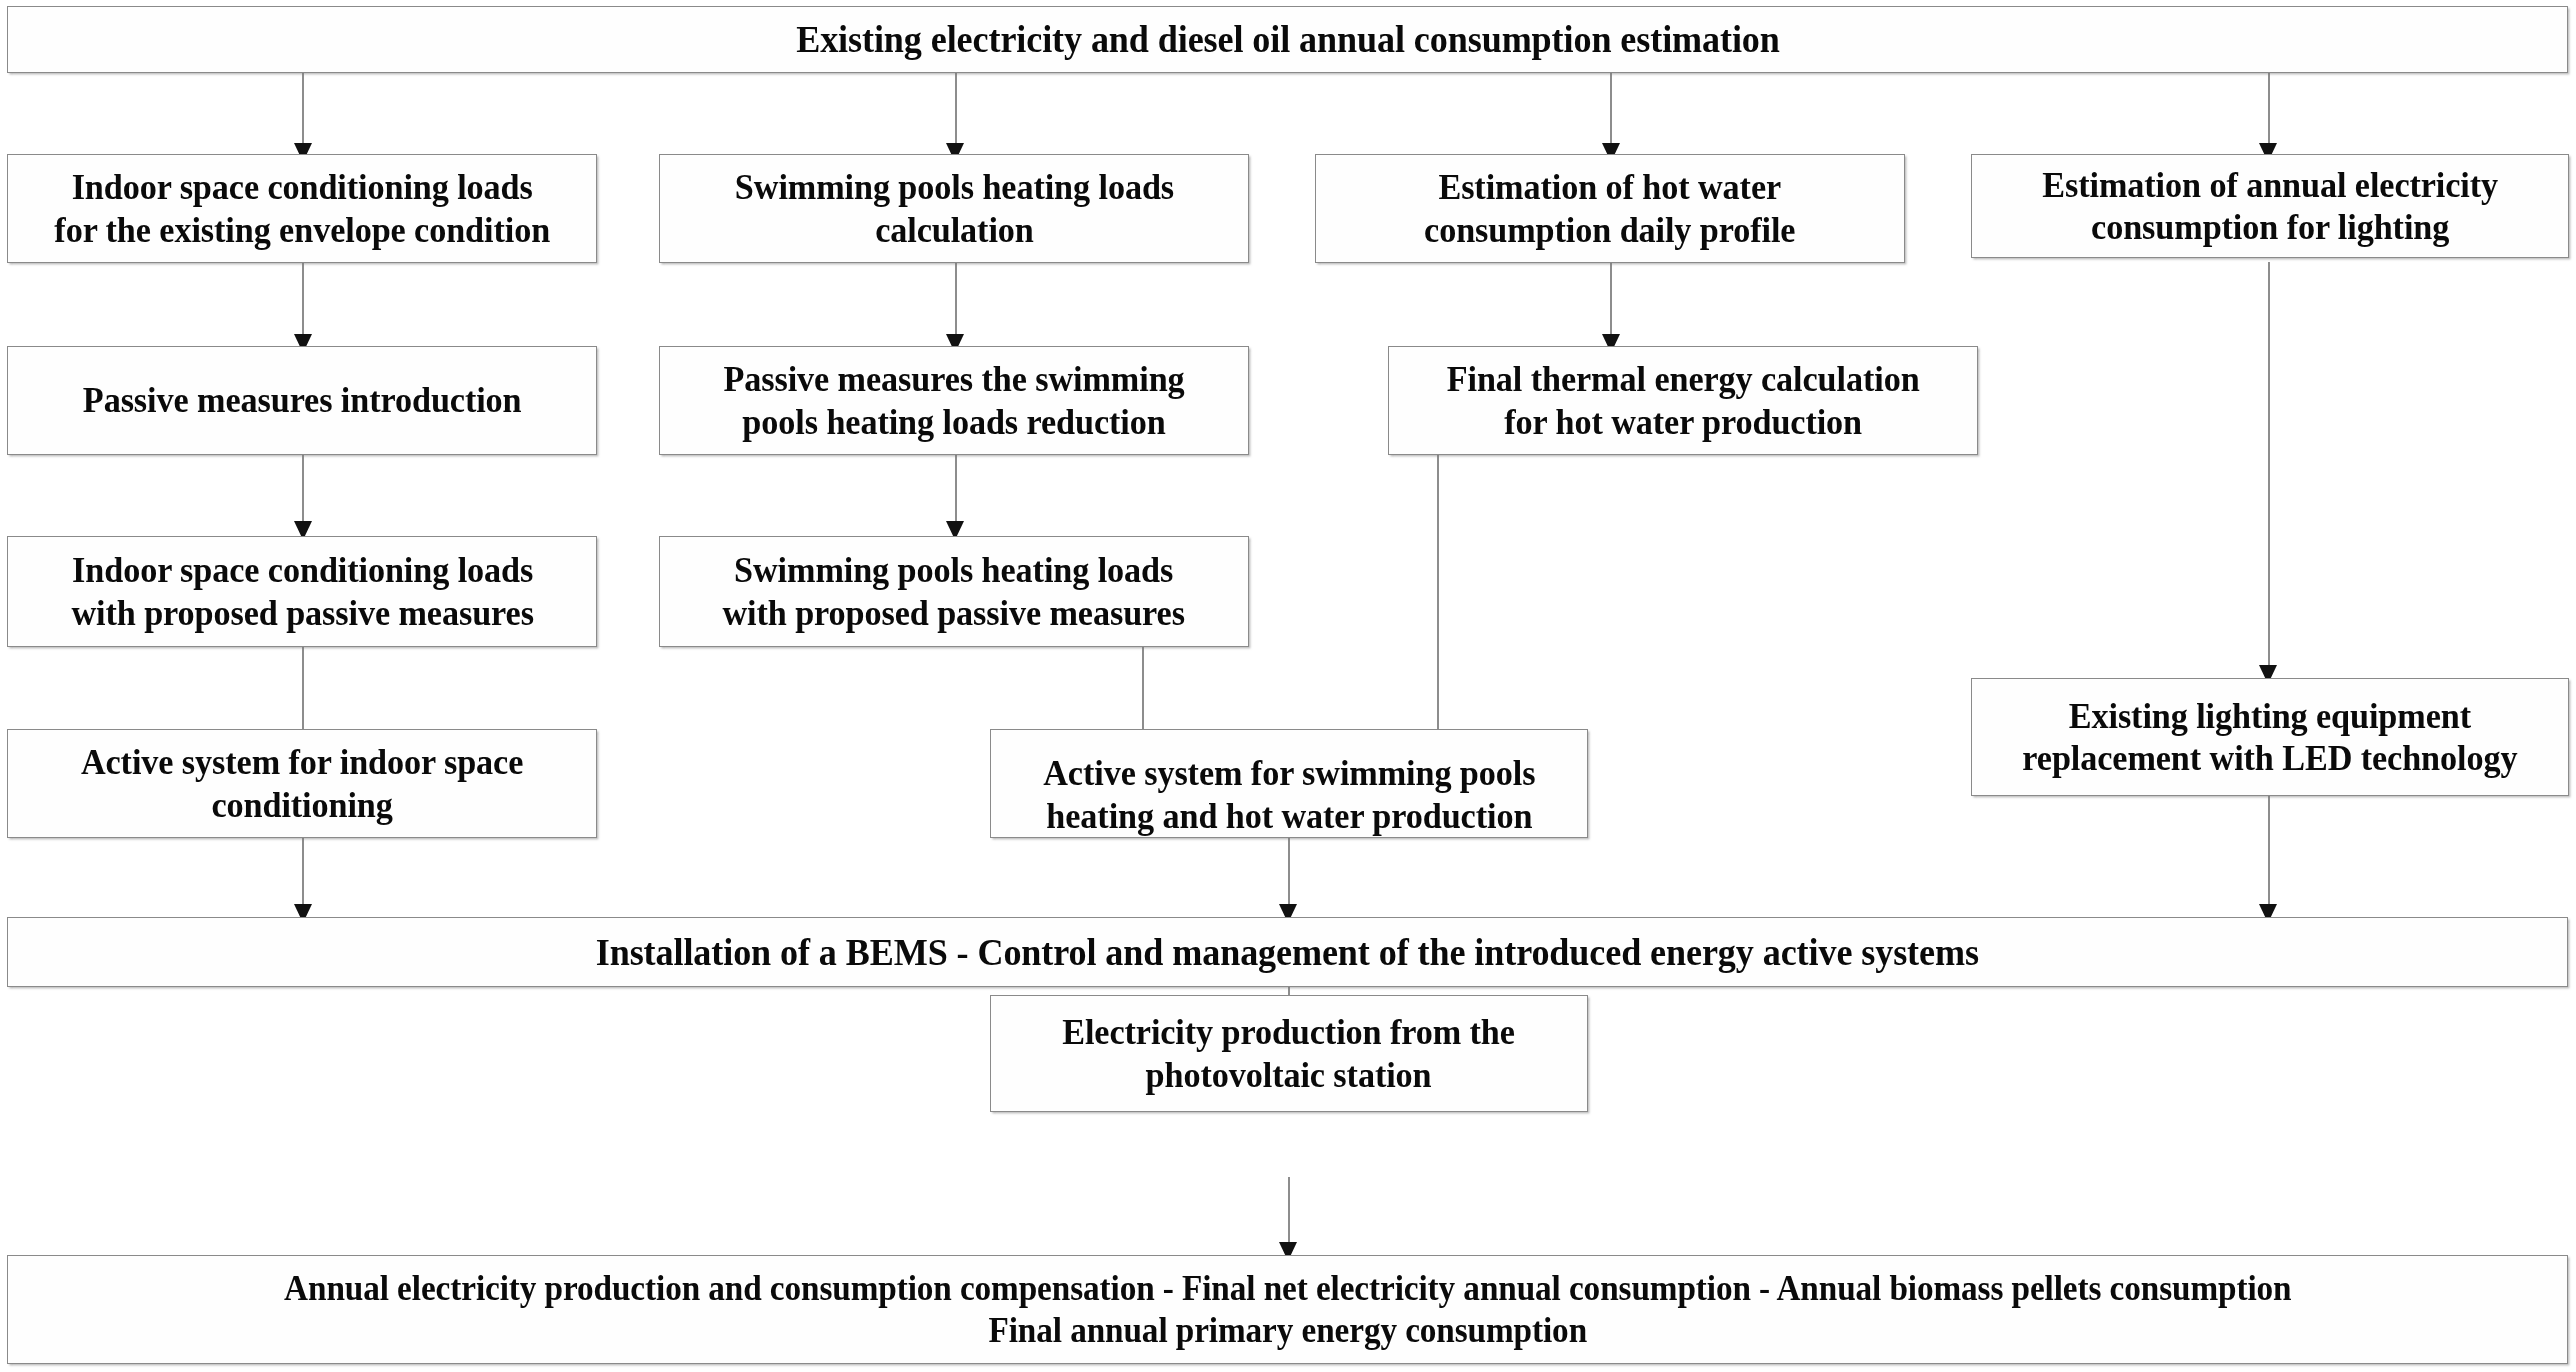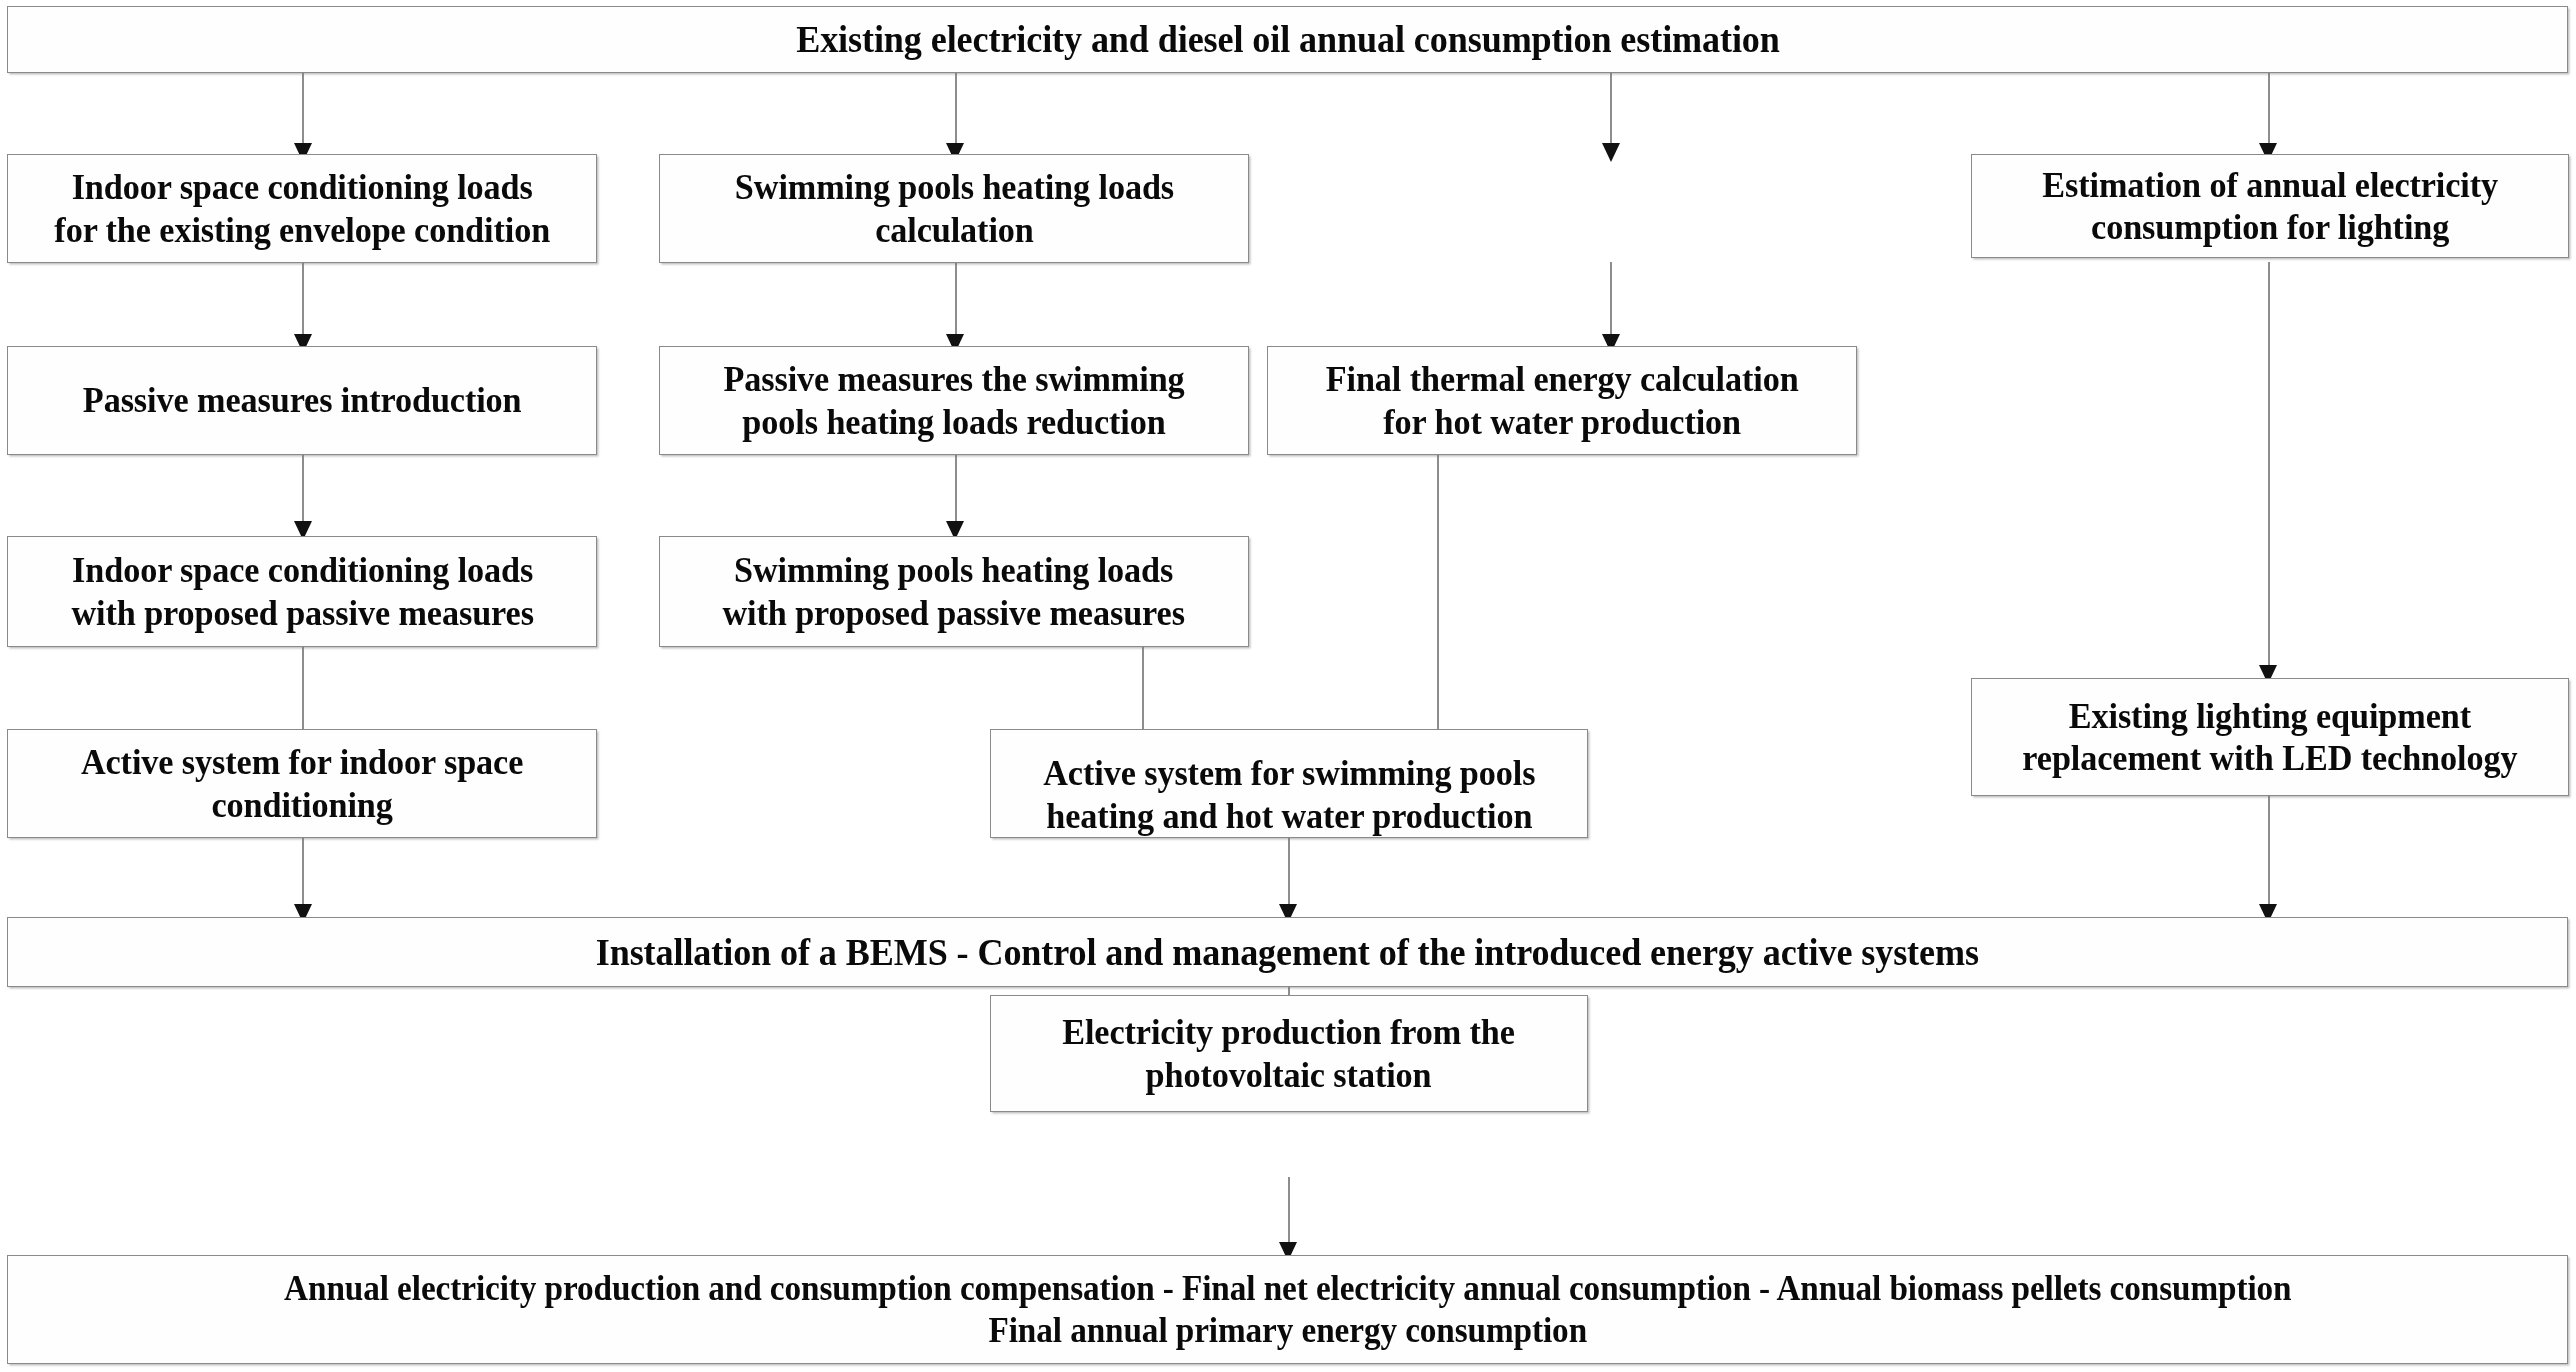--- a/index.html
+++ b/index.html
@@ -119,36 +119,40 @@
   <div class="node f50" style="left:7.3px;top:154px;width:590px;height:109px;">
     <span class="txt">Indoor space conditioning loads
 for the existing envelope condition</span>
   </div>
 
   <div class="node f50" style="left:659px;top:154px;width:590px;height:109px;">
     <span class="txt">Swimming pools heating loads
 calculation</span>
   </div>
 
+  <div class="node f50" style="left:1315px;top:154px;width:590px;height:109px;">
+    <span class="txt">Estimation of hot water
+consumption daily profile</span>
+  </div>
 
   <div class="node f50" style="left:1971px;top:154px;width:598px;height:104px;">
     <span class="txt">Estimation of annual electricity
 consumption for lighting</span>
   </div>
 
   <div class="node f50" style="left:7.3px;top:346px;width:590px;height:109px;">
     <span class="txt">Passive measures introduction</span>
   </div>
 
   <div class="node f50" style="left:659px;top:346px;width:590px;height:109px;">
     <span class="txt">Passive measures the swimming
 pools heating loads reduction</span>
   </div>
 
-  <div class="node f50" style="left:1267px;top:346px;width:590px;height:109px;">
+  <div class="node f50" style="left:1388px;top:346px;width:590px;height:109px;">
     <span class="txt">Final thermal energy calculation
 for hot water production</span>
   </div>
 
   <div class="node f50" style="left:7.3px;top:536px;width:590px;height:111px;">
     <span class="txt">Indoor space conditioning loads
 with proposed passive measures</span>
   </div>
 
   <div class="node f50" style="left:659px;top:536px;width:590px;height:111px;">

